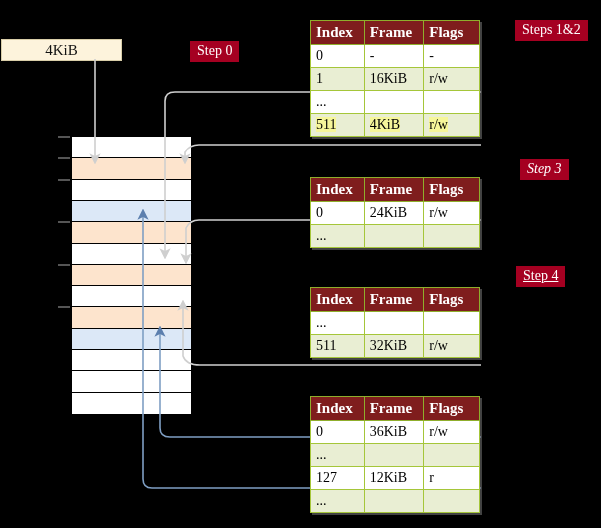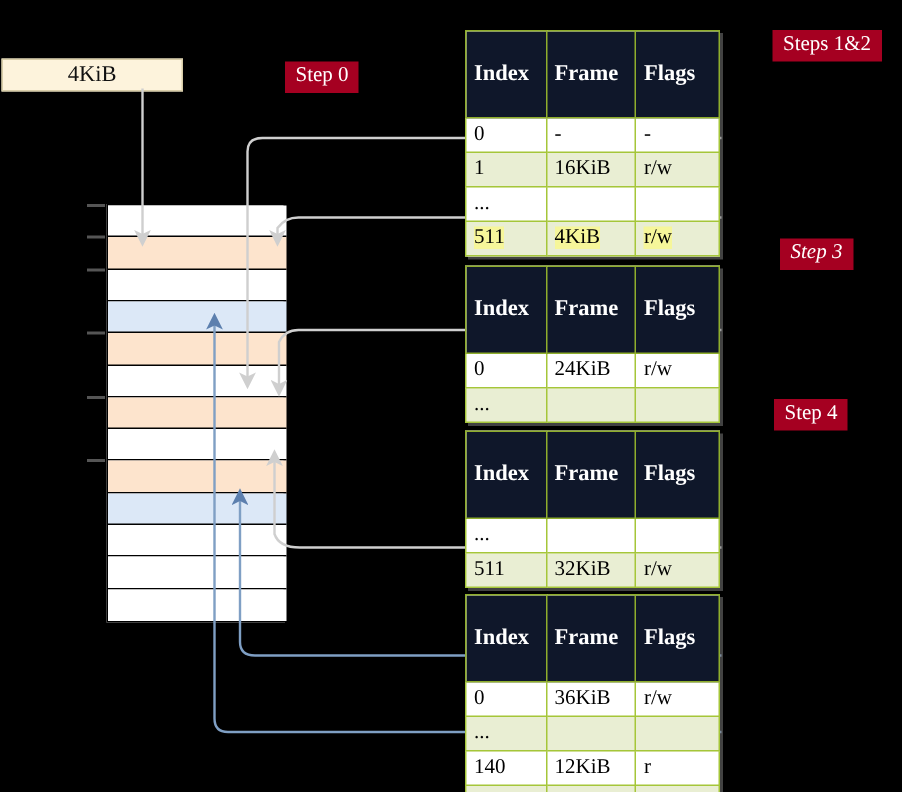--- a/index.html
+++ b/index.html
@@ -21,22 +21,22 @@
   .memcol{position:absolute;left:71px;top:136px;width:119px;height:279px;
           border:1px solid #000;box-sizing:border-box;background:#fff;}
   .memrow{position:absolute;left:0;width:119px;height:21.5px;
           border-bottom:1px solid #000;box-sizing:border-box;}
   .memrow.last{border-bottom:none;}
   .tick{position:absolute;width:12px;height:0;border-top:2px solid #555;}
 
   
   .ptable{position:absolute;border-collapse:collapse;width:170px;
           background:#fff;box-shadow:2px 2px 0 rgba(120,120,120,.55);}
-  .ptable th{background:#0f172a;color:#fff;font-weight:bold;font-size:15px;
-             text-align:left;padding:20px 5px;border:1px solid #8fae2c;
+  .ptable th{background:#7f1d1d;color:#fff;font-weight:bold;font-size:15px;
+             text-align:left;padding:3px 5px;border:1px solid #8fae2c;
              font-family:"Liberation Serif","DejaVu Serif",serif;}
   .ptable td{font-size:14px;padding:2px 5px;border:1px solid #a5c639;
              color:#000;height:18px;}
   .ptable tr.odd td{background:#e9eed3;}
   .ptable tr.even td{background:#ffffff;}
   .ptable td span.hl{background:#f6f69a;}
   .col-i{width:56px;} .col-f{width:62px;} .col-g{width:68px;}
 
   
   svg.wires{position:absolute;left:0;top:0;width:601px;height:528px;
@@ -86,21 +86,21 @@
     <path d="M481,365 L200,365 Q186,365 183,356 L183,304" stroke="#cfcfcf" stroke-width="1.6" fill="none" marker-end="url(#agrey)"></path>
 
     <path d="M481,437 L170,437 Q160,437 160,428 L160,330" stroke="#7f9fc4" stroke-width="1.6" fill="none" marker-end="url(#ablue)"></path>
 
     <path d="M481,488 L152,488 Q143,488 143,479 L143,213" stroke="#7f9fc4" stroke-width="1.6" fill="none" marker-end="url(#ablue)"></path>
   </svg>
 
 <div class="badge" style="left: 190px; top: 41px;">Step 0</div>
     <div class="badge" style="left: 515px; top: 20px;">Steps 1&amp;2</div>
     <div class="badge" style="left: 520px; top: 159px; font-style: italic;">Step 3</div>
-    <div class="badge" style="left: 516px; top: 266px;">Step 4</div>
+    <div class="badge" style="left: 516px; top: 266px; text-decoration: underline;">Step 4</div>
     <div class="tick" style="left: 58px; top: 136px;"></div>
     <div class="tick" style="left: 58px; top: 157.308px;"></div>
     <div class="tick" style="left: 58px; top: 178.615px;"></div>
     <div class="tick" style="left: 58px; top: 221.231px;"></div>
     <div class="tick" style="left: 58px; top: 263.846px;"></div>
     <div class="tick" style="left: 58px; top: 306.462px;"></div>
     <table class="ptable" style="left: 310px; top: 20px;">
       <thead>
         <tr>
           <th class="col-i">Index</th>
@@ -186,21 +186,21 @@
           <td class="col-i">0</td>
           <td class="col-f">36KiB</td>
           <td class="col-g">r/w</td>
         </tr>
         <tr class="odd">
           <td class="col-i">...</td>
           <td class="col-f"></td>
           <td class="col-g"></td>
         </tr>
         <tr class="even">
-          <td class="col-i">140</td>
+          <td class="col-i">127</td>
           <td class="col-f">12KiB</td>
           <td class="col-g">r</td>
         </tr>
         <tr class="odd">
           <td class="col-i">...</td>
           <td class="col-f"></td>
           <td class="col-g"></td>
         </tr>
       </tbody>
     </table>

